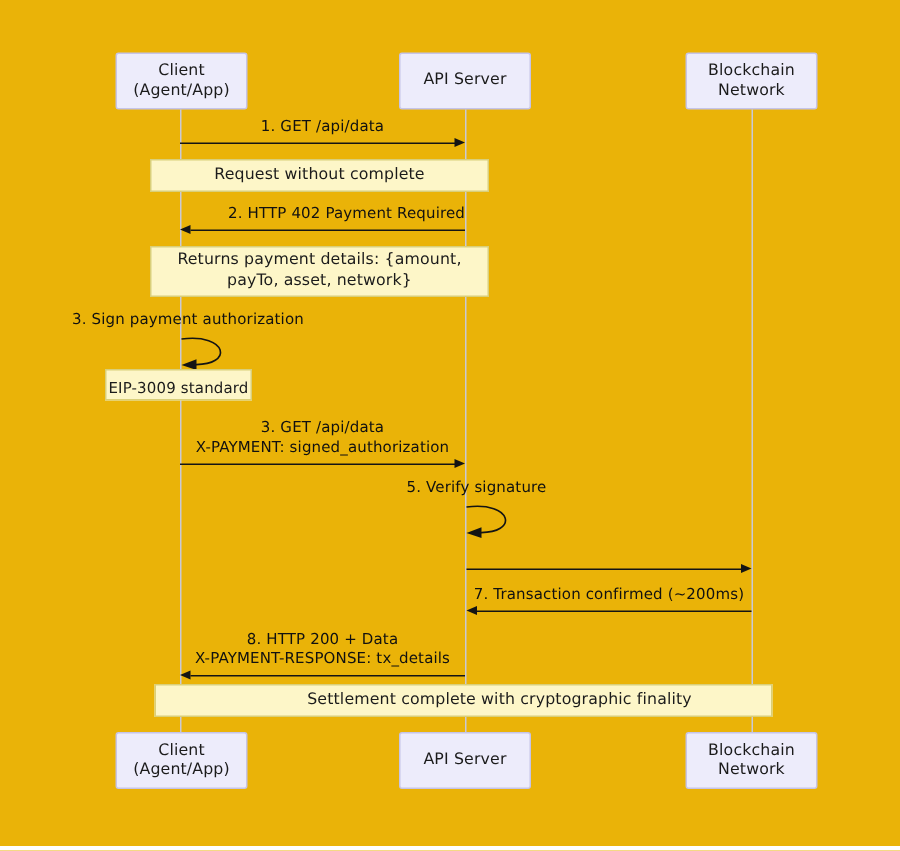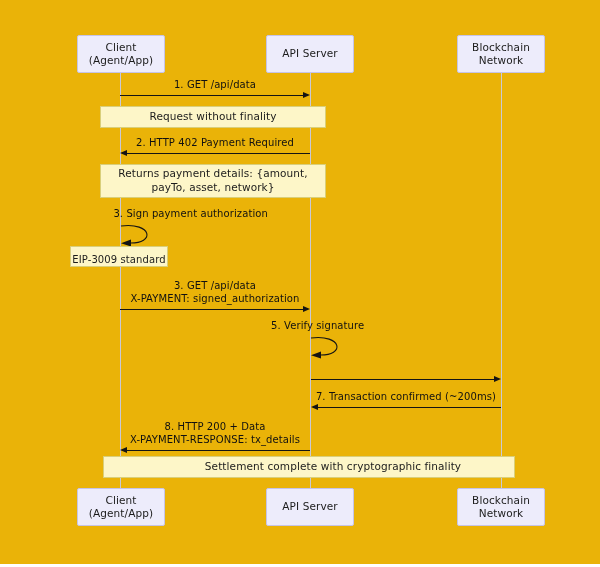--- a/index.html
+++ b/index.html
@@ -108,37 +108,37 @@
     </div>
   </div>
 
   <div class="msg-label" style="left:120px; top:78px; width:190px;">
     <span>1. GET /api/data</span>
   </div>
   <div class="arrow-line" style="left:120px; top:95px; width:184px;"></div>
   <div class="arrow-head right" style="left:303px; top:91.5px;"></div>
 
   <div class="note" style="left:100px; top:106px; width:226px; height:22px;">
-    <span>Request without finality</span>
-  </div>
-
-  <div class="msg-label" style="left:120px; top:136px; width:190px;">
+    <span>Request without complete</span>
+  </div>
+
+  <div class="msg-label" style="left:120px; top:136px; width:190px;text-align:right;">
     <span>2. HTTP 402 Payment Required</span>
   </div>
   <div class="arrow-line" style="left:127px; top:153px; width:183px;"></div>
   <div class="arrow-head left" style="left:120px; top:149.5px;"></div>
 
   <div class="note" style="left:100px; top:164px; width:226px; height:34px;">
     <div>
       <span>Returns payment details:</span>
       <span>{amount, payTo, asset, network}</span>
     </div>
   </div>
 
-  <div class="msg-label left" style="left:58px; top:207px; width:210px;text-align:right;">
+  <div class="msg-label left" style="left:48px; top:207px; width:210px;">
     <span>3. Sign payment authorization</span>
   </div>
   <svg class="selfloop" style="left:112px; top:220px;" width="50" height="30" viewBox="0 0 50 30">
     <path d="M 9 6 C 40 2, 44 24, 17 23" fill="none" stroke="#141414" stroke-width="1.1"></path>
     <path d="M 19 19.5 L 9 23.3 L 19 26.6 Z" fill="#141414"></path>
   </svg>
 
   <div class="note small" style="left:70px; top:246px; width:98px; height:21px;align-items:flex-end;">
     <span>EIP-3009 standard</span>
   </div>

